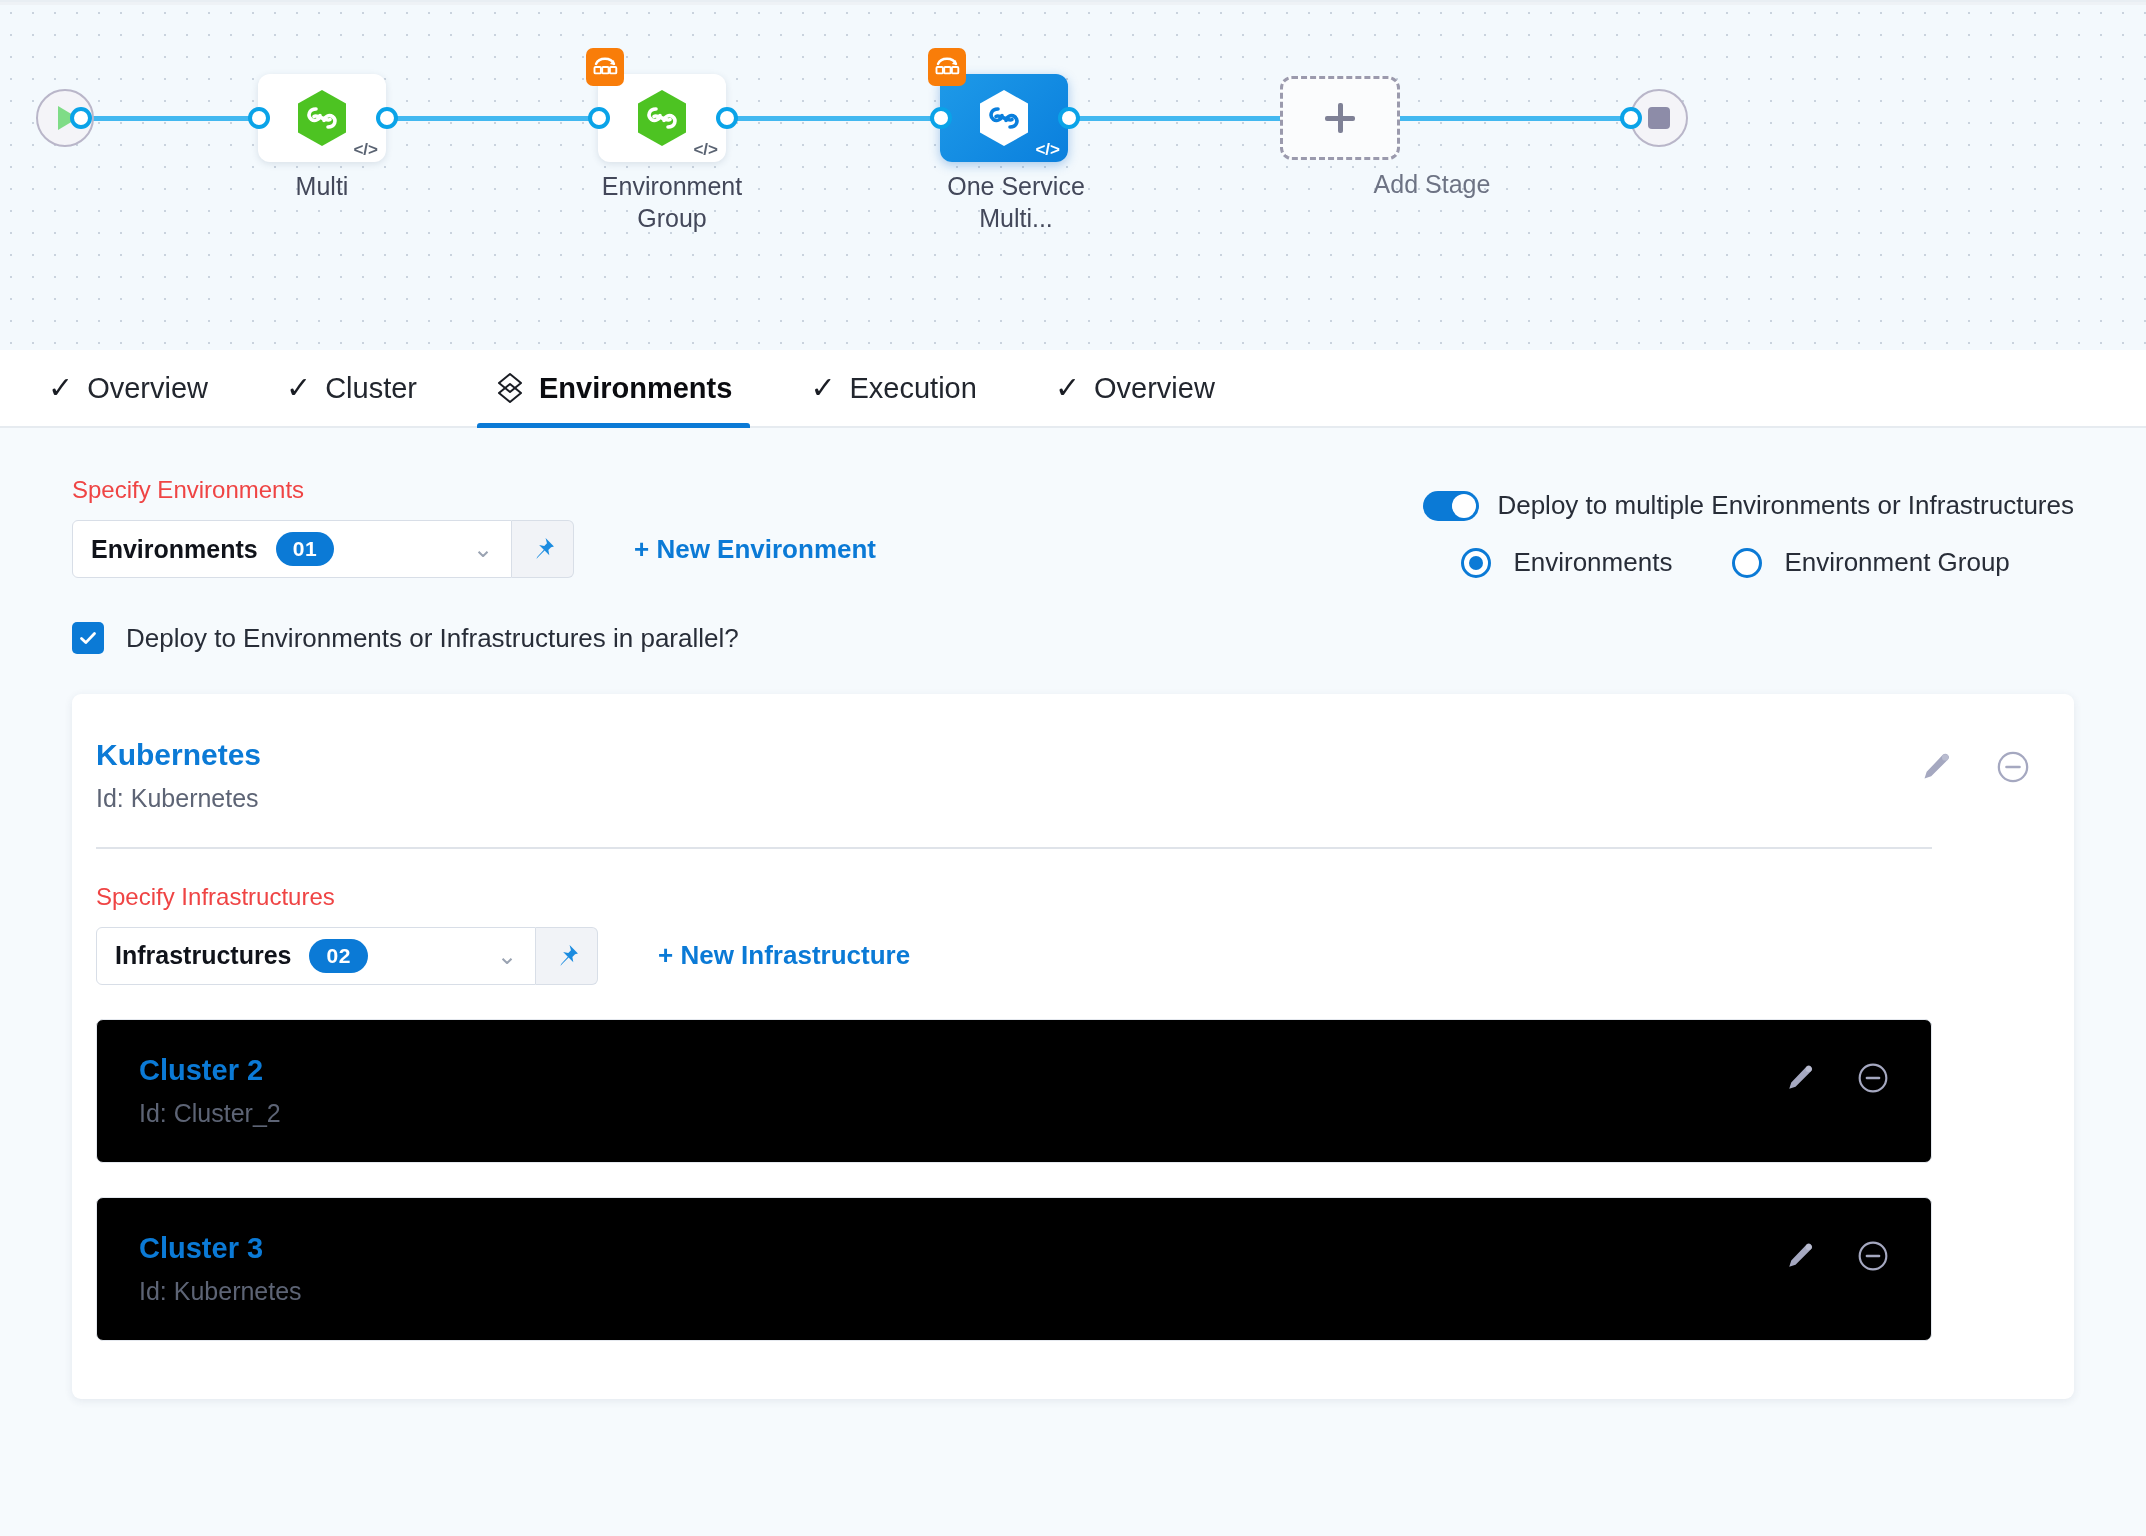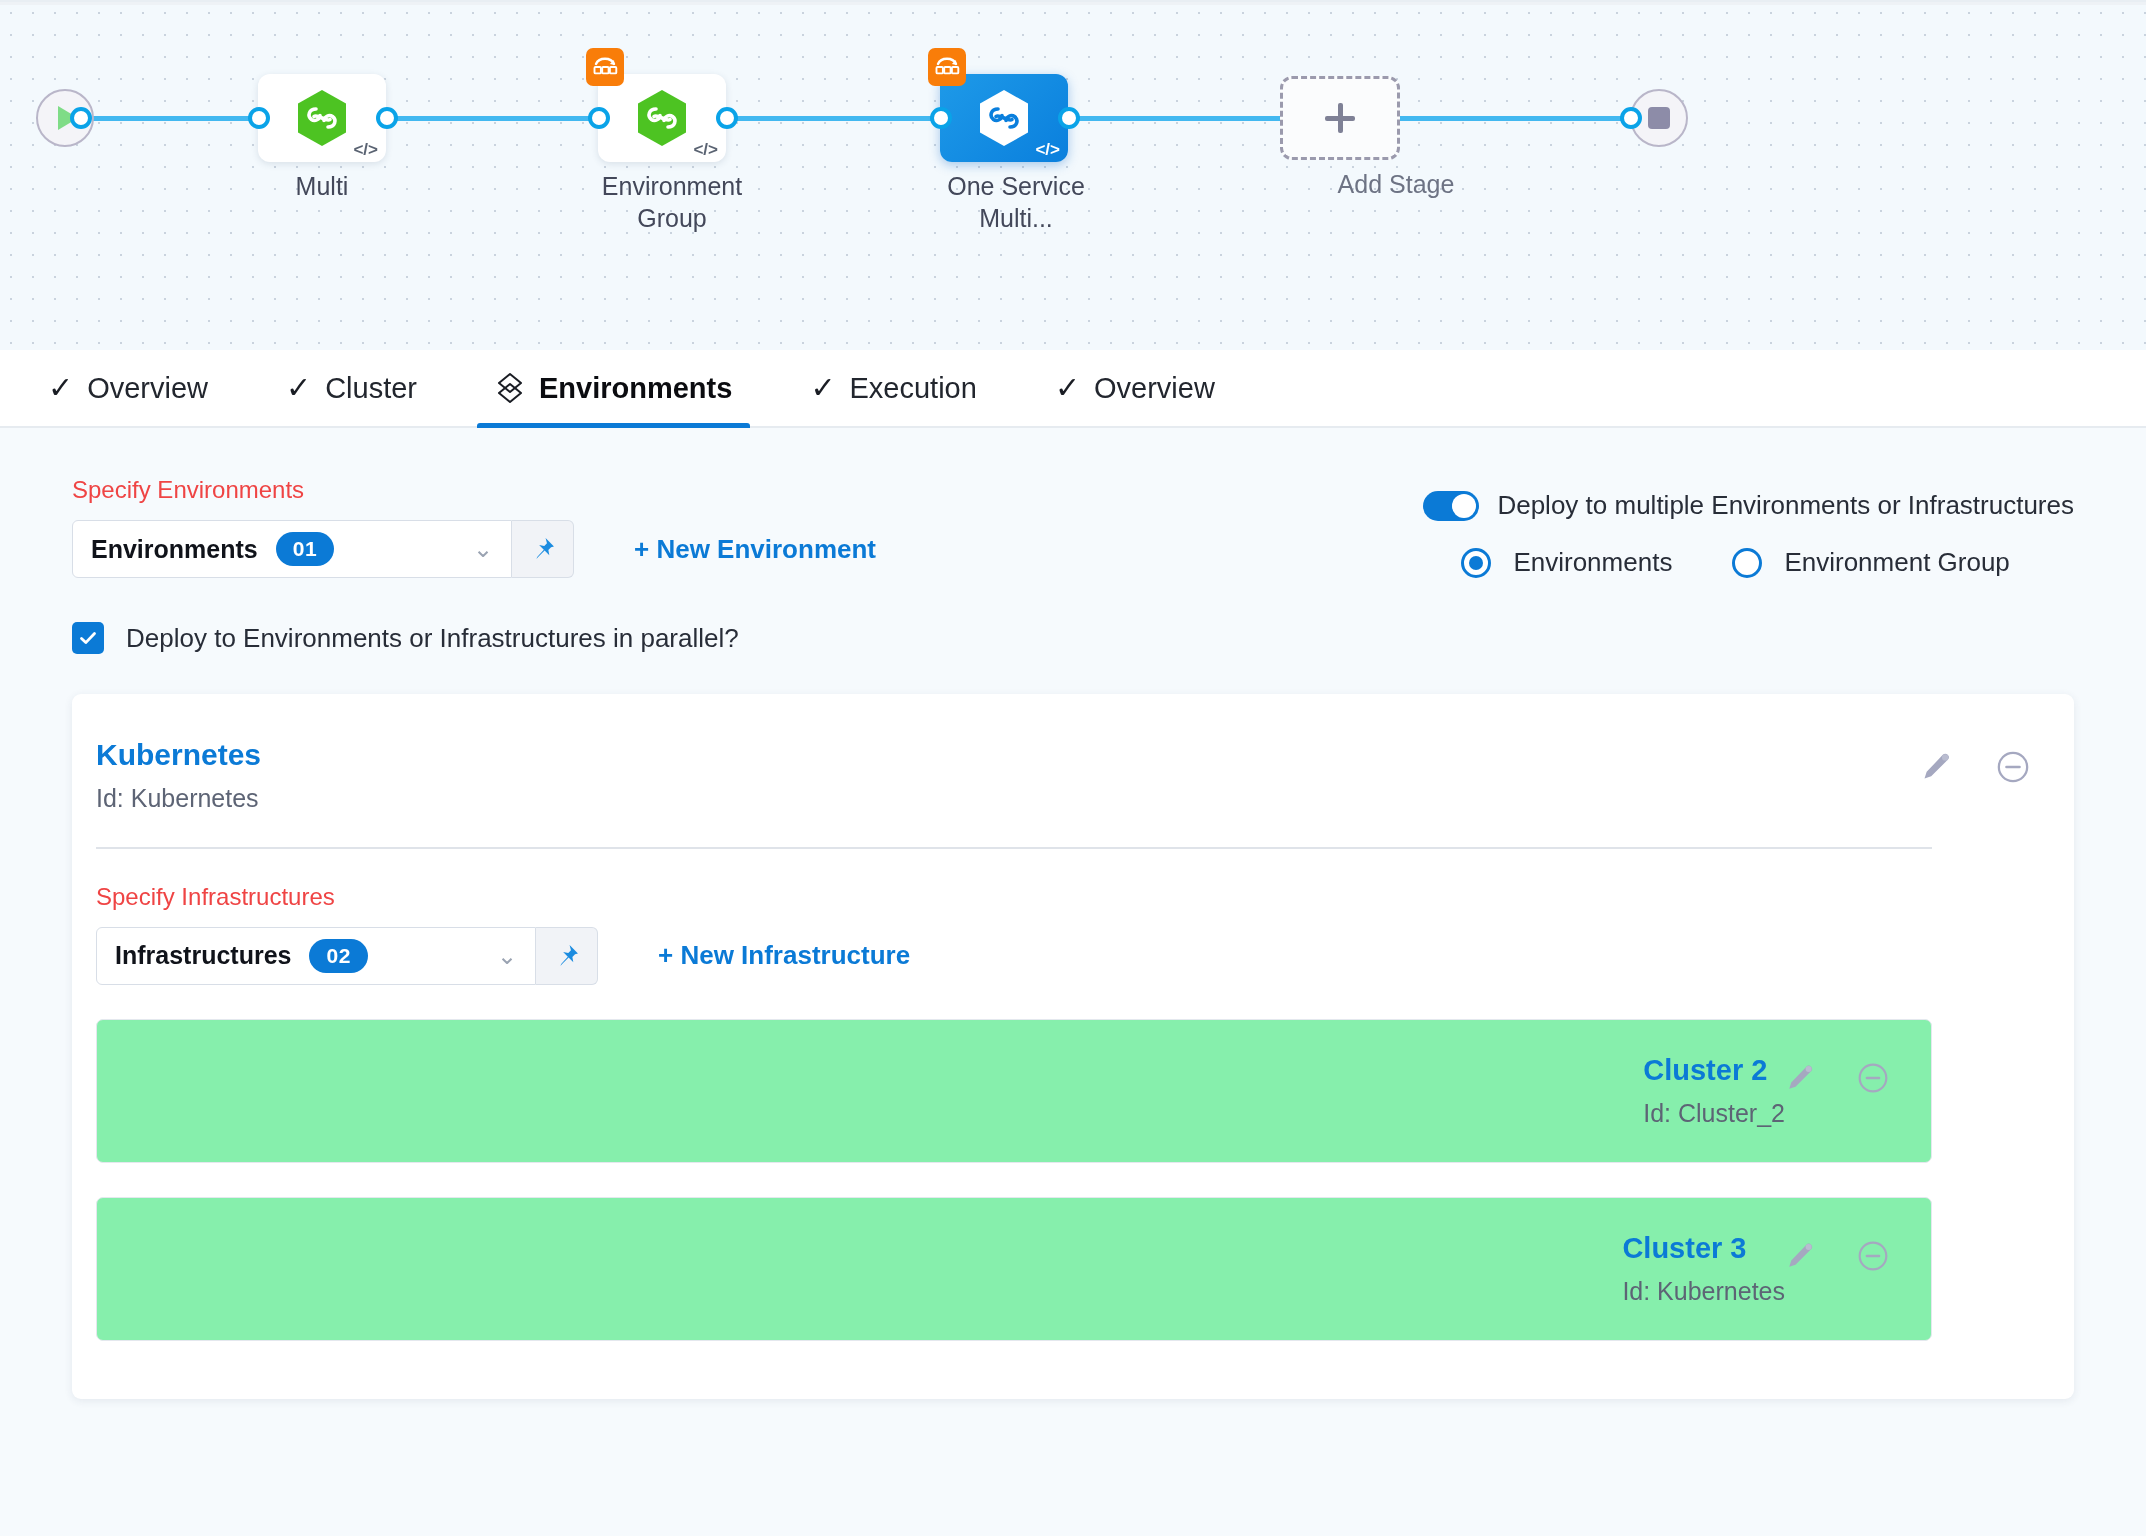--- a/index.html
+++ b/index.html
@@ -251,26 +251,26 @@
   .env-divider {
     height: 1.5px; background: #dfe3e9;
     margin: 34px 0 0 0;
     width: 1836px;
   }
 
   .infra-section { margin-top: 34px; }
 
   .infra-card {
     margin-top: 34px;
-    background: #86efac;
+    background: #000000;
     border: 1.5px solid #e4e8ee;
     border-radius: 7px;
     padding: 34px 42px;
     width: 1836px;
-    display: flex; align-items: flex-start; justify-content: flex-end;
+    display: flex; align-items: flex-start; justify-content: space-between;
     min-height: 124px;
   }
   .infra-title { font-size: 29px; color: #0b7ad6; font-weight: 700; cursor: pointer; }
   .infra-id { font-size: 25px; color: #5d6475; margin-top: 12px; }
   .icon-group-sm { display: flex; align-items: center; gap: 42px; padding-top: 8px; }
 </style>
 </head>
 <body>
 
 <div class="canvas">
@@ -338,21 +338,21 @@
     </svg>
     <span class="codeicon">&lt;/&gt;</span>
   </div>
   <div class="dot" style="left:1058px;"></div>
   <div class="stage-label" style="left:916px;">One Service Multi...</div>
 
   <div class="add-stage" style="left:1280px;">
     <span class="plus-h"></span>
     <span class="plus-v"></span>
   </div>
-  <div class="add-stage-label" style="left:1296px;">Add Stage</div>
+  <div class="add-stage-label" style="left:1332px;">Add Stage</div>
 
   <div class="dot" style="left:1620px;"></div>
   <div class="terminal" style="left:1630px;">
     <div class="stop-sq"></div>
   </div>
 </div>
 
 <div class="tabbar">
   <div class="tab">
     <span class="check">✓</span>

